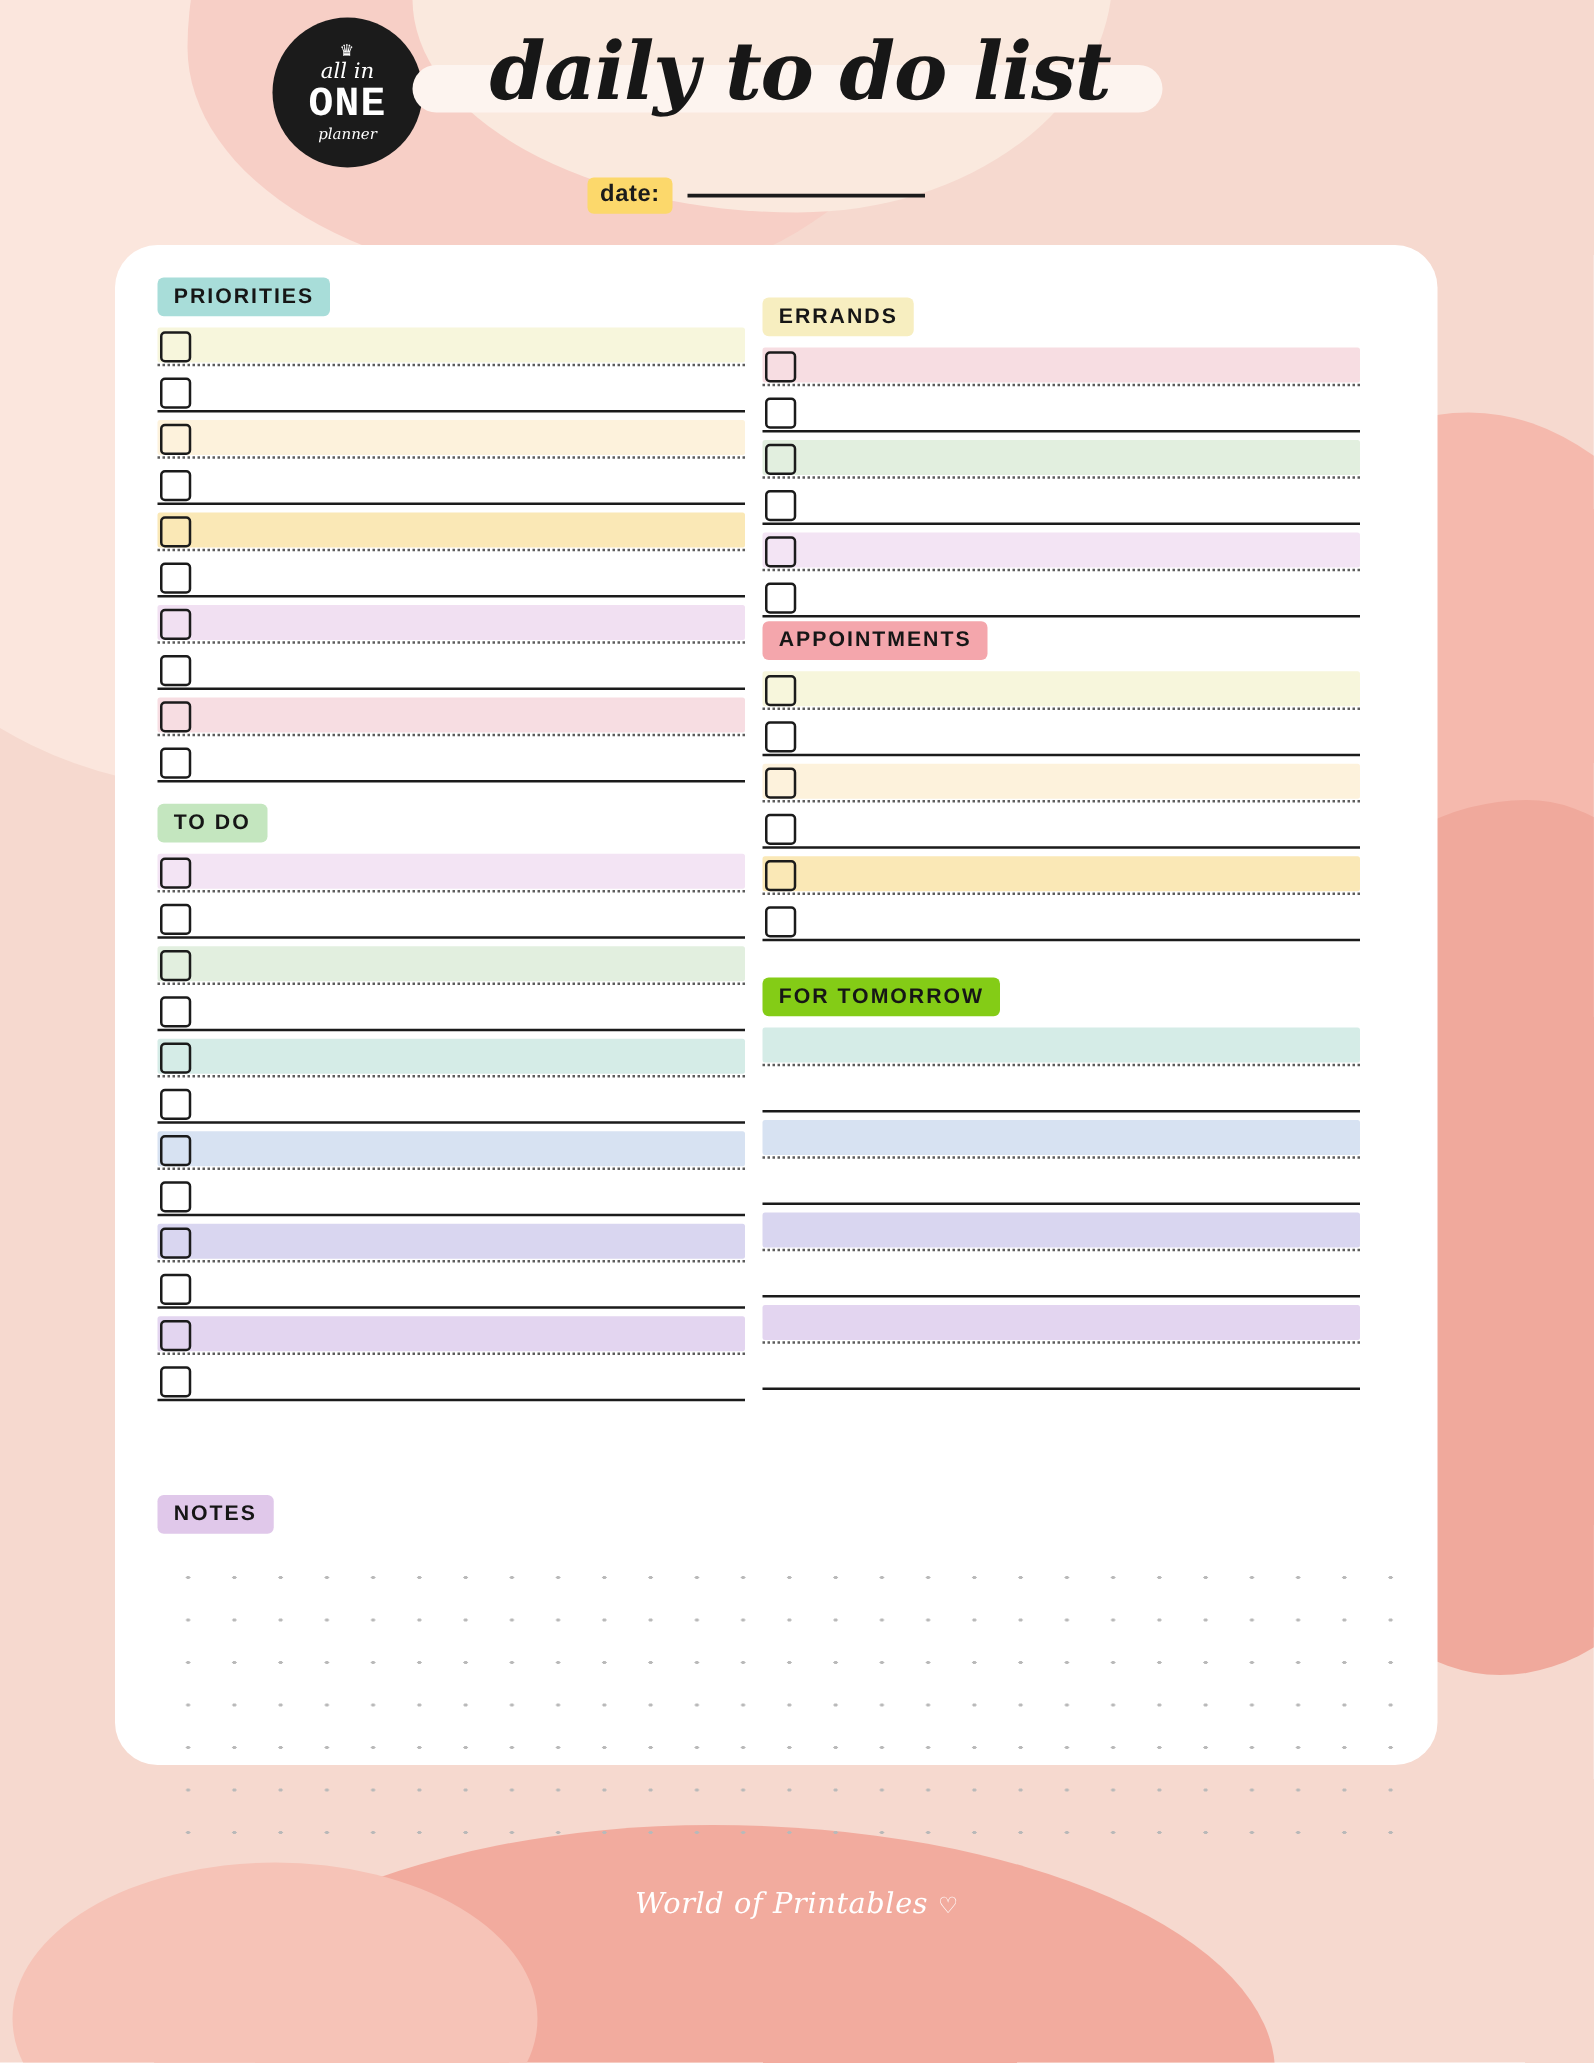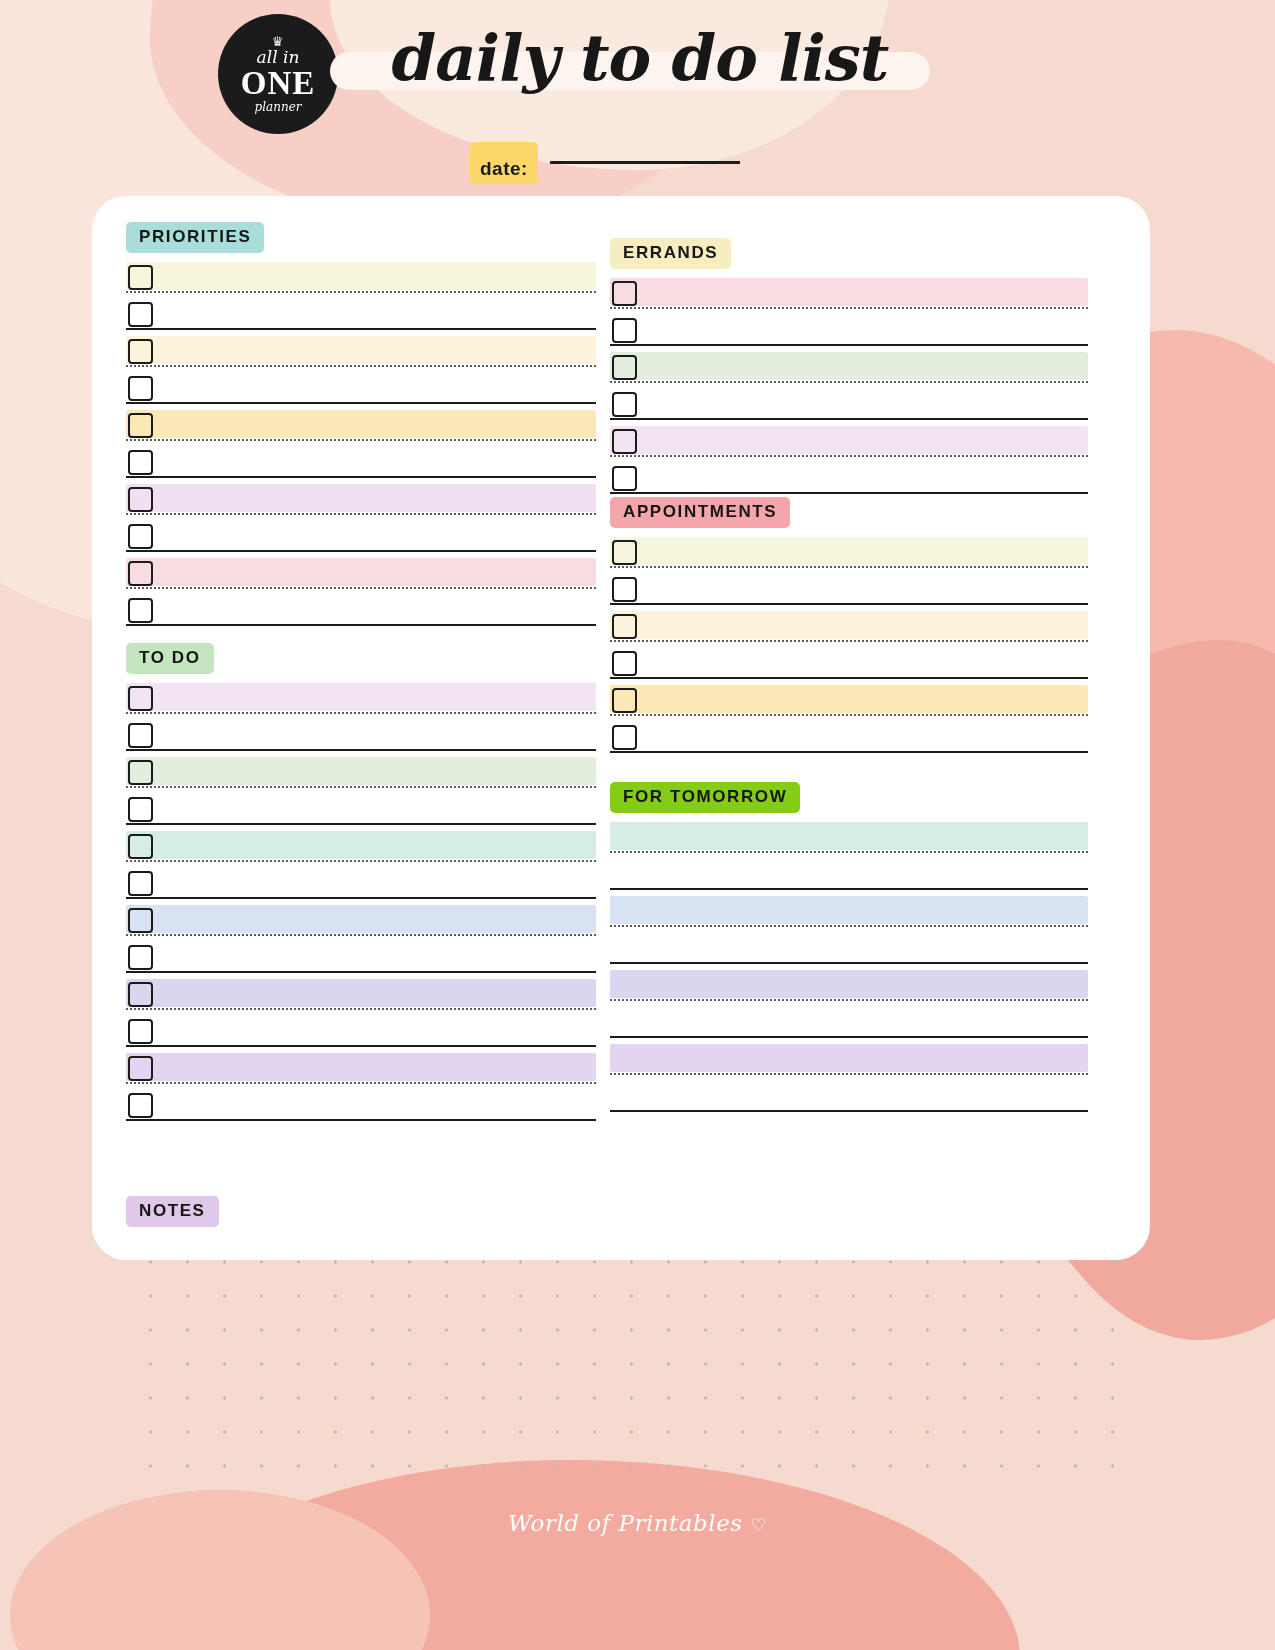--- a/index.html
+++ b/index.html
@@ -81,21 +81,21 @@
     flex-direction: column;
     align-items: center;
     justify-content: center;
     text-align: center;
     line-height: 1;
   }
   .logo .crown { font-size: 13px; letter-spacing: 1px; margin-bottom: 1px; }
   .logo .l1 { font-size: 17px; font-style: italic; font-family: "DejaVu Serif", serif; }
   .logo .l2 {
     font-size: 33px; font-weight: bold; letter-spacing: 1px;
-    font-family: Liberation Serif, serif;
+    font-family: Liberation Mono, monospace;
     margin: 1px 0 1px 0;
   }
   .logo .l3 { font-size: 12px; font-style: italic; font-family: "DejaVu Serif", serif; }
 
   .title-plate {
     position: absolute;
     left: 330px; top: 52px;
     width: 600px; height: 38px;
     background: #fdf4ef;
     border-radius: 19px;
@@ -114,41 +114,41 @@
   }
   .date-row {
     position: absolute;
     left: 470px; top: 142px;
     display: flex;
     align-items: center;
     gap: 12px;
   }
   .date-label {
     background: #fcd86b;
-    padding: 16px 10px 4px 10px;
+    padding: 3px 10px 4px 10px;
     border-radius: 5px;
     font-family: "Liberation Sans", sans-serif;
     font-weight: bold;
     font-size: 19px;
     color: #1b1b1b;
     letter-spacing: 0.5px;
     text-align: right;
   }
   .date-line {
     width: 190px;
     border-bottom: 3px solid #1b1b1b;
     height: 1px;
     margin-bottom: 2px;
   }
 
   
   .sheet {
     position: absolute;
     left: 92px; top: 196px;
-    width: 1058px; height: 1064px;
+    width: 1058px; height: 1216px;
     background: #ffffff;
     border-radius: 34px;
   }
 
   .col {
     position: absolute;
     top: 26px;
   }
   .col-left { left: 34px; width: 470px; }
   .col-right { left: 518px; width: 478px; }

